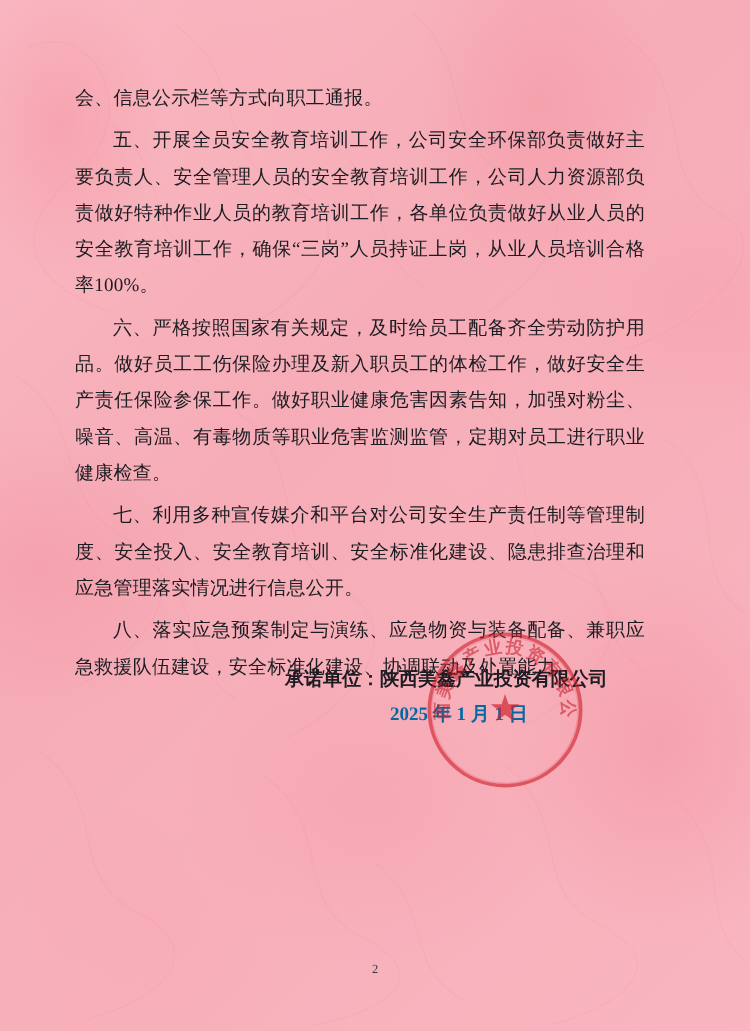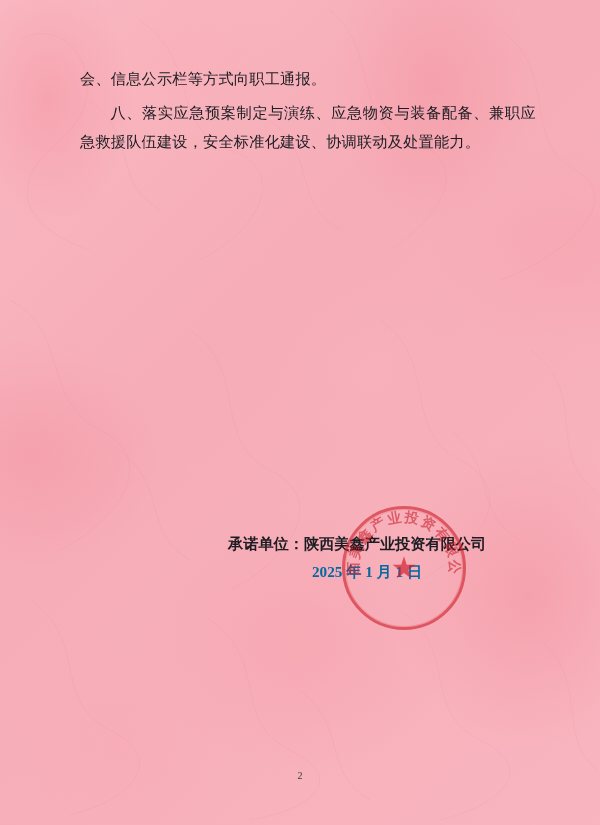--- a/index.html
+++ b/index.html
@@ -38,21 +38,21 @@
     pointer-events: none;
   }
   .paper-fibers {
     position: absolute;
     inset: 0;
     opacity: 0.35;
     pointer-events: none;
   }
   .content {
     position: absolute;
-    left: 80px;
+    left: 60px;
     top: 64px;
     width: 456px;
   }
   p.para {
     margin: 0 0 5px 0;
     font-size: 15.2px;
     line-height: 29px;
     color: #1c1c22;
     text-align: justify;
     text-justify: inter-ideograph;
@@ -150,20 +150,23 @@
       <path d="M430 90 C 480 130, 450 180, 500 220"></path>
       <path d="M150 380 C 200 420, 170 470, 220 510"></path>
       <path d="M350 500 C 400 540, 370 590, 420 630"></path>
       <path d="M70 700 C 120 740, 90 790, 140 820"></path>
       <path d="M470 700 C 520 740, 490 790, 540 820"></path>
     </g>
   </svg>
 
   <div class="content">
     <p class="para">会、信息公示栏等方式向职工通报。</p>
+    <p class="para indent">五、开展全员安全教育培训工作，公司安全环保部负责做好主要负责人、安全管理人员的安全教育培训工作，公司人力资源部负责做好特种作业人员的教育培训工作，各单位负责做好从业人员的安全教育培训工作，确保“三岗”人员持证上岗，从业人员培训合格率100%。</p>
+    <p class="para indent">六、严格按照国家有关规定，及时给员工配备齐全劳动防护用品。做好员工工伤保险办理及新入职员工的体检工作，做好安全生产责任保险参保工作。做好职业健康危害因素告知，加强对粉尘、噪音、高温、有毒物质等职业危害监测监管，定期对员工进行职业健康检查。</p>
+    <p class="para indent">七、利用多种宣传媒介和平台对公司安全生产责任制等管理制度、安全投入、安全教育培训、安全标准化建设、隐患排查治理和应急管理落实情况进行信息公开。</p>
     <p class="para indent">八、落实应急预案制定与演练、应急物资与装备配备、兼职应急救援队伍建设，安全标准化建设、协调联动及处置能力。</p>
   </div>
 
   <div class="sign-block">
     <div class="sign-line">承诺单位：陕西美鑫产业投资有限公司</div>
     <div class="sign-date">2025 年 1 月 1 日</div>
   </div>
 
   <div class="seal">
     <div class="ring"></div>

